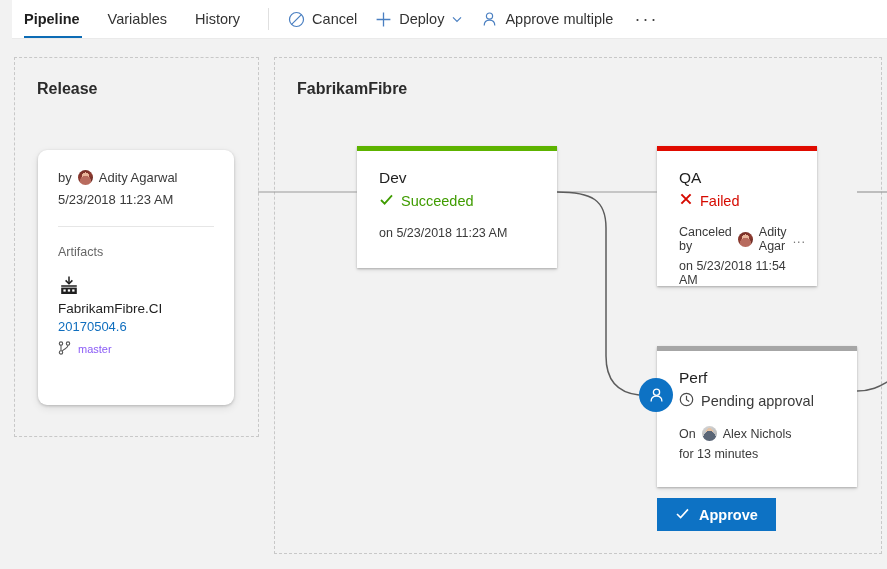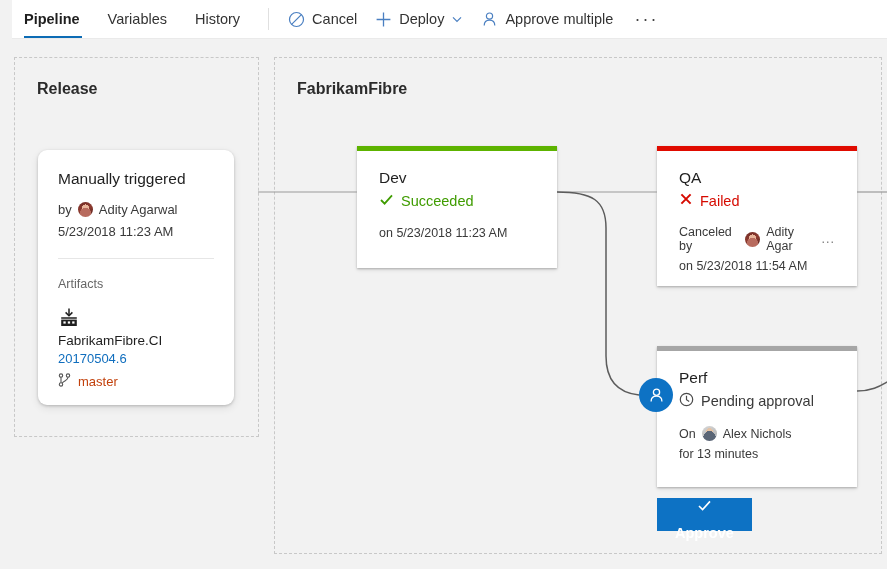--- a/index.html
+++ b/index.html
@@ -121,21 +121,21 @@
   .rel-div {
     margin: 19px 0 0 0;
     border-top: 1px solid #e6e6e6;
   }
   #release-bottom { padding: 18px 20px 0 20px; }
   .art-label { font-size: 12.5px; color: #666666; margin-bottom: 16px; }
   .art-name { font-size: 13.5px; color: #1f1f1f; }
   .art-ver { font-size: 13px; color: #106ebe; margin-top: 3px; cursor: pointer; }
   .art-branch {
     display: flex; align-items: center; gap: 7px;
-    font-size: 13px; color: #c2410c; margin-top: 7px;
+    font-size: 11px; color: #8b5cf6; margin-top: 7px;
   }
 
   
   .avatar {
     width: 15px; height: 15px;
     border-radius: 50%;
     display: inline-block;
     flex: 0 0 auto;
     overflow: hidden;
   }
@@ -165,21 +165,21 @@
     display: flex; align-items: center; gap: 7px;
     font-size: 14.5px; margin-top: 5px;
   }
   .env-meta {
     display: flex; align-items: center; gap: 6px;
     font-size: 12.5px; color: #3a3a3a; margin-top: 16px;
   }
   .env-meta2 { font-size: 12.5px; color: #3a3a3a; margin-top: 6px; }
 
   #dev-card  { left: 357px; top: 146px; width: 200px; height: 122px; }
-  #qa-card   { left: 657px; top: 146px; width: 200px; height: 140px; }
+  #qa-card   { left: 657px; top: 146px; width: 160px; height: 140px; }
   #perf-card { left: 657px; top: 346px; width: 200px; height: 141px; }
 
   .truncate-dots { color: #777; letter-spacing: 1px; }
 
   
   #approval-badge {
     position: absolute;
     left: 639px; top: 378px;
     width: 34px; height: 34px;
     border-radius: 50%;
@@ -200,21 +200,20 @@
     background: #0d72c4;
     color: #ffffff;
     border: none;
     font-size: 14.5px;
     font-weight: bold;
     font-family: "Liberation Sans", sans-serif;
     display: flex;
     align-items: center;
     gap: 9px;
     cursor: pointer;
-    flex-direction: column;
   }
 
   
   #connectors {
     position: absolute;
     left: 0; top: 0;
     width: 887px; height: 569px;
     pointer-events: none;
     z-index: 1;
   }
@@ -287,21 +286,20 @@
 
     <path d="M857 391 C872 391 880 386 887 382" stroke="#5c5c5c" stroke-width="1.5" fill="none"></path>
   </svg>
 
   <div class="panel" id="release-panel">
     <div class="panel-title">Release</div>
   </div>
 
   <div id="release-card">
     <div id="release-top">
-      <div class="rel-title">Manually triggered</div>
       <div class="rel-by">
         <span>by</span>
         <span class="avatar adity"></span>
         <span>Adity Agarwal</span>
       </div>
       <div class="rel-date">5/23/2018 11:23 AM</div>
       <div class="rel-div"></div>
     </div>
     <div id="release-bottom">
       <div class="art-label">Artifacts</div>

